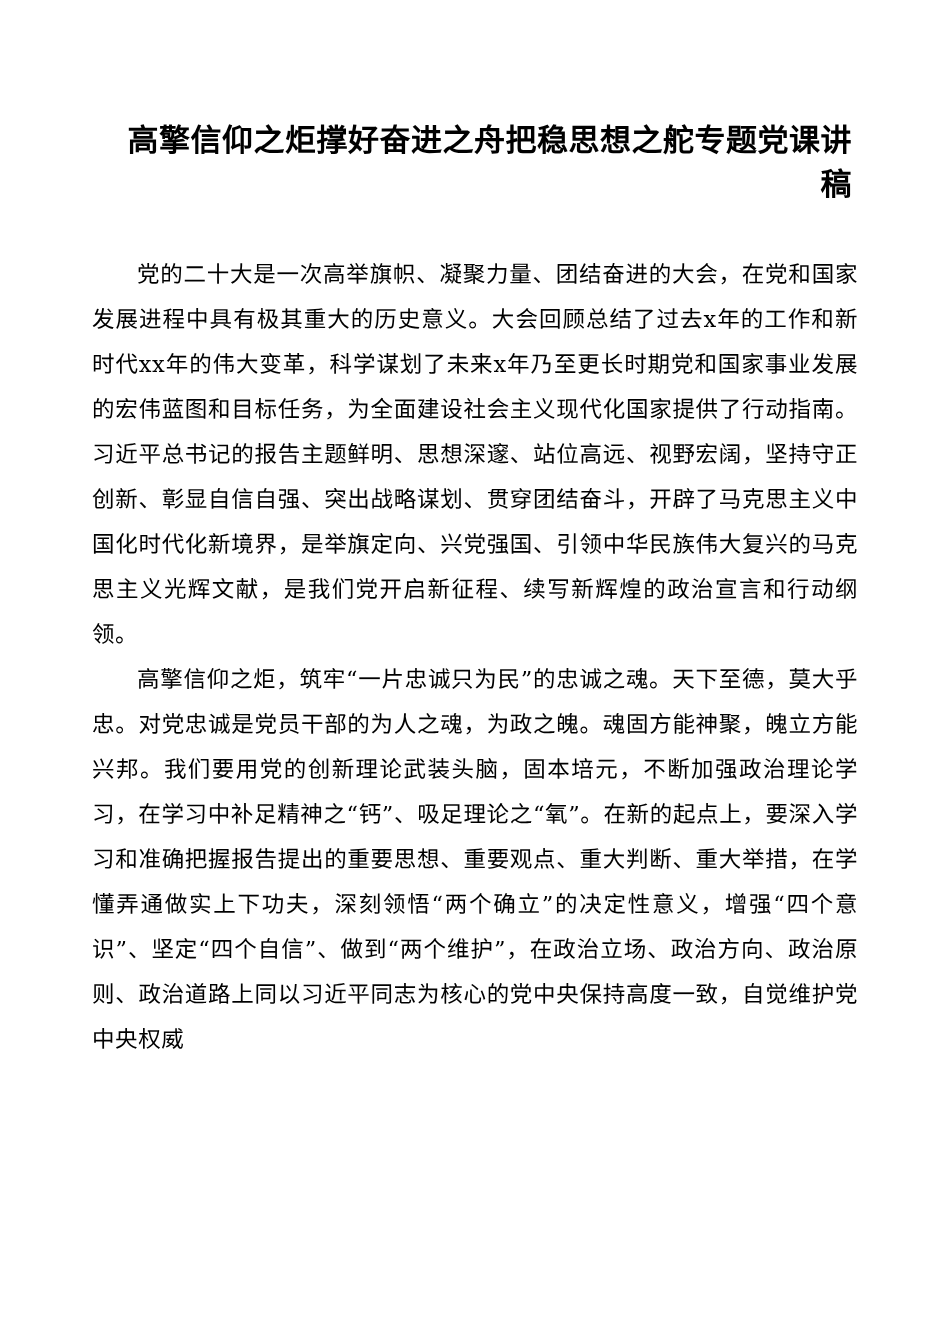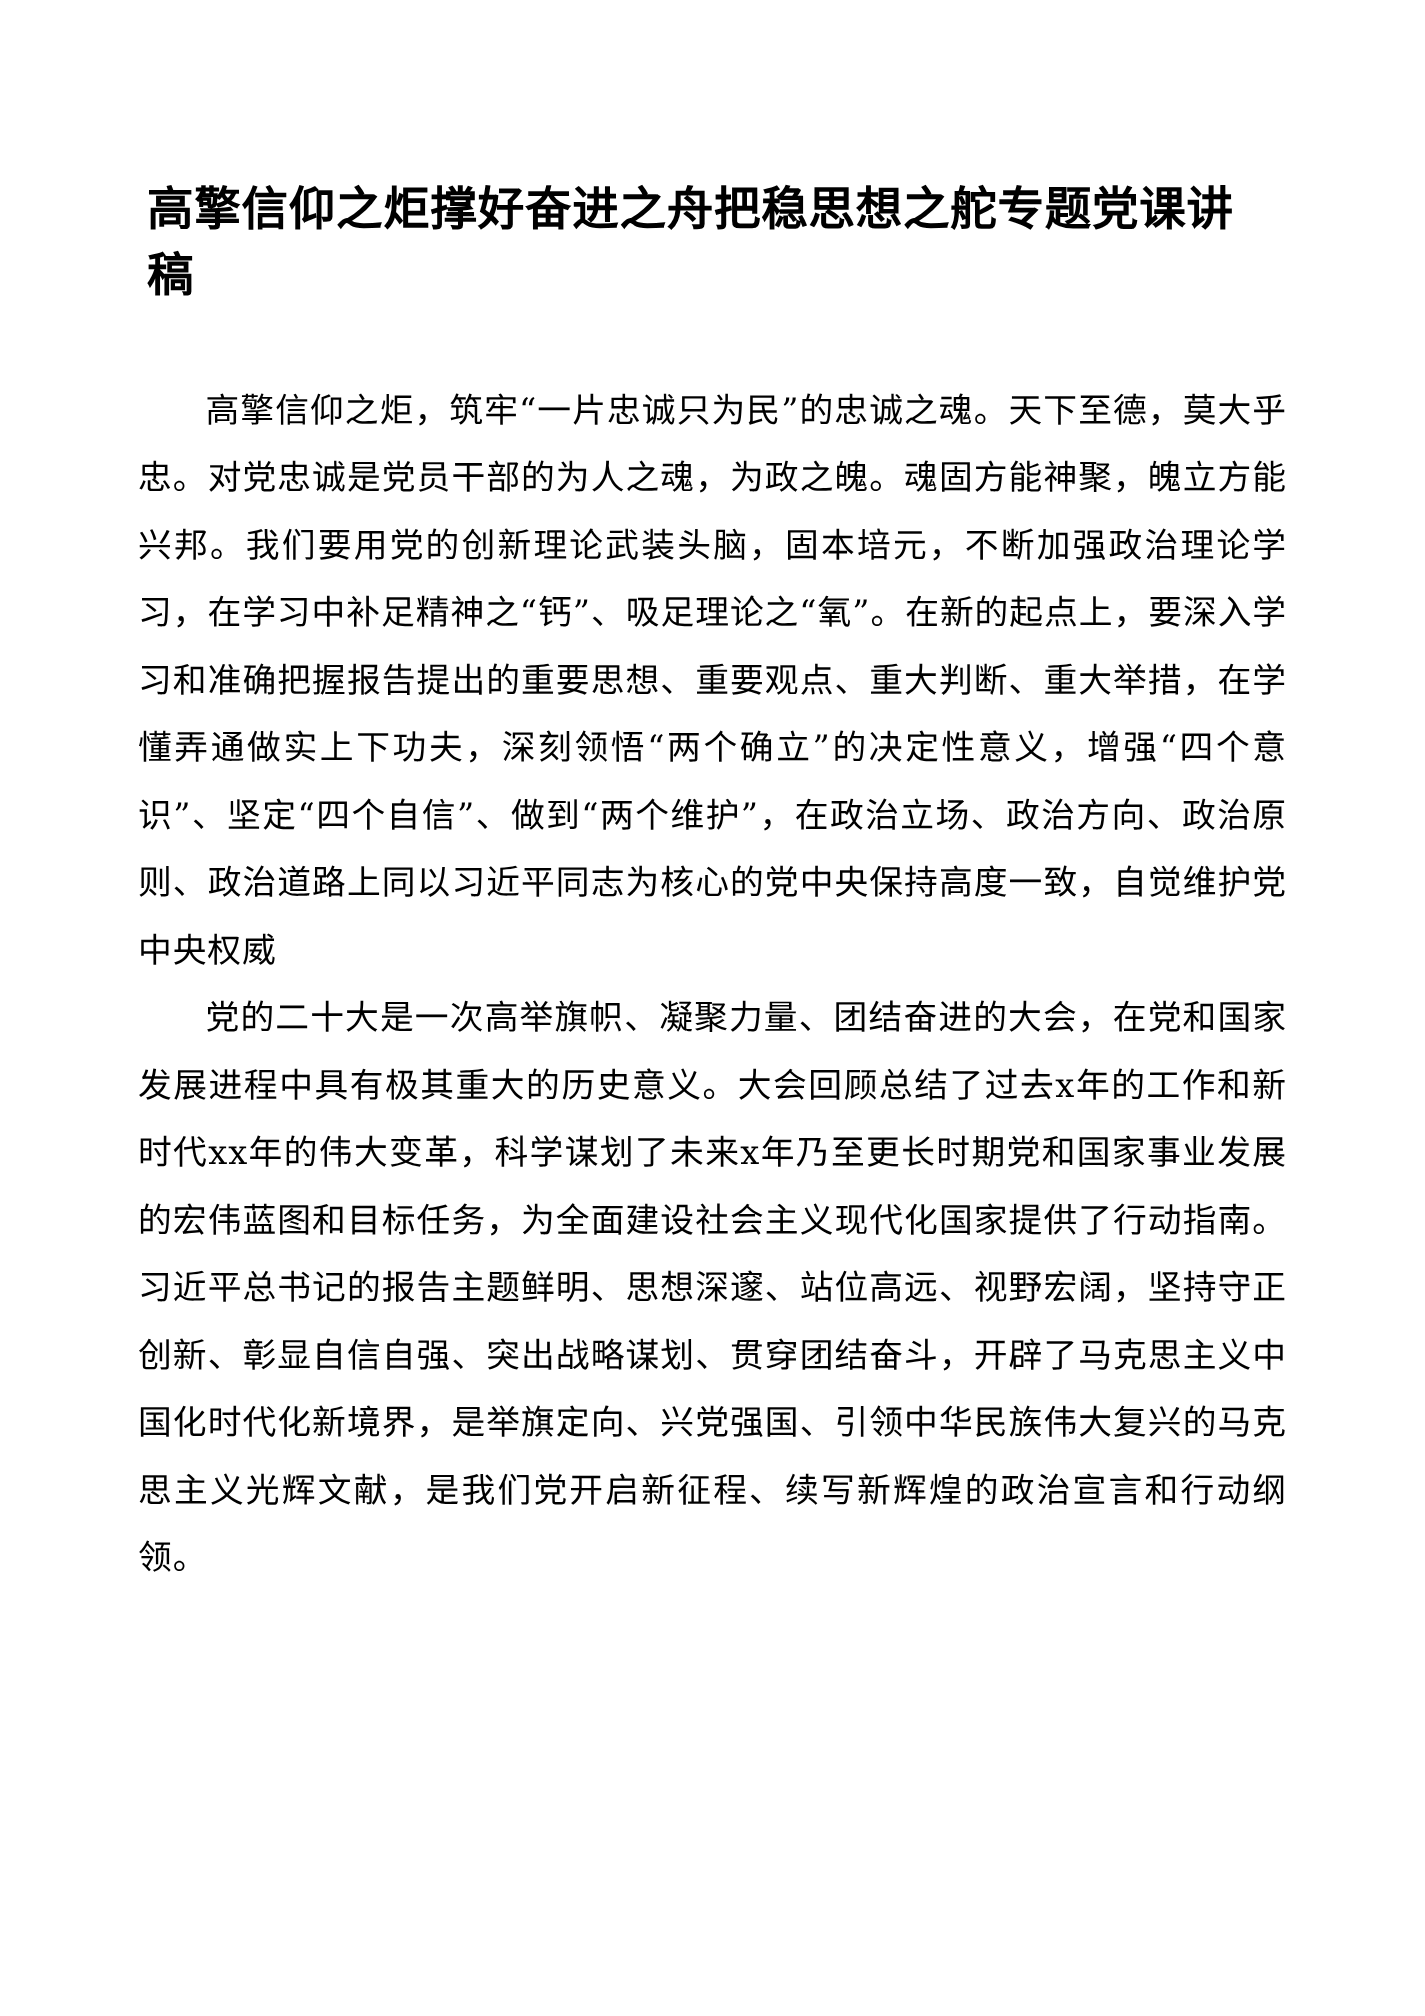--- a/index.html
+++ b/index.html
@@ -16,21 +16,21 @@
     box-sizing: border-box;
     padding: 118px 92px 40px 92px;
     font-family: "DejaVu Serif", "Liberation Serif", serif;
     color: #000000;
     overflow: hidden;
   }
   .doc-title {
     font-size: 31px;
     font-weight: bold;
     line-height: 1.42;
-    text-align: left;
+    text-align: right;
     letter-spacing: 0.5px;
     margin: 0 0 46px 0;
     padding: 0 6px;
   }
   .doc-body {
     font-size: 22.5px;
     line-height: 2.0;
     text-align: justify;
     text-justify: inter-ideograph;
     letter-spacing: 0.6px;
@@ -39,16 +39,16 @@
     margin: 0;
     text-indent: 2em;
   }
 </style>
 </head>
 <body>
 
 <div class="page">
   <h1 class="doc-title">高擎信仰之炬撑好奋进之舟把稳思想之舵专题党课讲稿</h1>
   <div class="doc-body">
+    <p>党的二十大是一次高举旗帜、凝聚力量、团结奋进的大会，在党和国家发展进程中具有极其重大的历史意义。大会回顾总结了过去x年的工作和新时代xx年的伟大变革，科学谋划了未来x年乃至更长时期党和国家事业发展的宏伟蓝图和目标任务，为全面建设社会主义现代化国家提供了行动指南。习近平总书记的报告主题鲜明、思想深邃、站位高远、视野宏阔，坚持守正创新、彰显自信自强、突出战略谋划、贯穿团结奋斗，开辟了马克思主义中国化时代化新境界，是举旗定向、兴党强国、引领中华民族伟大复兴的马克思主义光辉文献，是我们党开启新征程、续写新辉煌的政治宣言和行动纲领。</p>
     <p>高擎信仰之炬，筑牢“一片忠诚只为民”的忠诚之魂。天下至德，莫大乎忠。对党忠诚是党员干部的为人之魂，为政之魄。魂固方能神聚，魄立方能兴邦。我们要用党的创新理论武装头脑，固本培元，不断加强政治理论学习，在学习中补足精神之“钙”、吸足理论之“氧”。在新的起点上，要深入学习和准确把握报告提出的重要思想、重要观点、重大判断、重大举措，在学懂弄通做实上下功夫，深刻领悟“两个确立”的决定性意义，增强“四个意识”、坚定“四个自信”、做到“两个维护”，在政治立场、政治方向、政治原则、政治道路上同以习近平同志为核心的党中央保持高度一致，自觉维护党中央权威</p>
-    <p>党的二十大是一次高举旗帜、凝聚力量、团结奋进的大会，在党和国家发展进程中具有极其重大的历史意义。大会回顾总结了过去x年的工作和新时代xx年的伟大变革，科学谋划了未来x年乃至更长时期党和国家事业发展的宏伟蓝图和目标任务，为全面建设社会主义现代化国家提供了行动指南。习近平总书记的报告主题鲜明、思想深邃、站位高远、视野宏阔，坚持守正创新、彰显自信自强、突出战略谋划、贯穿团结奋斗，开辟了马克思主义中国化时代化新境界，是举旗定向、兴党强国、引领中华民族伟大复兴的马克思主义光辉文献，是我们党开启新征程、续写新辉煌的政治宣言和行动纲领。</p>
   </div>
 </div>
 
 </body></html>

